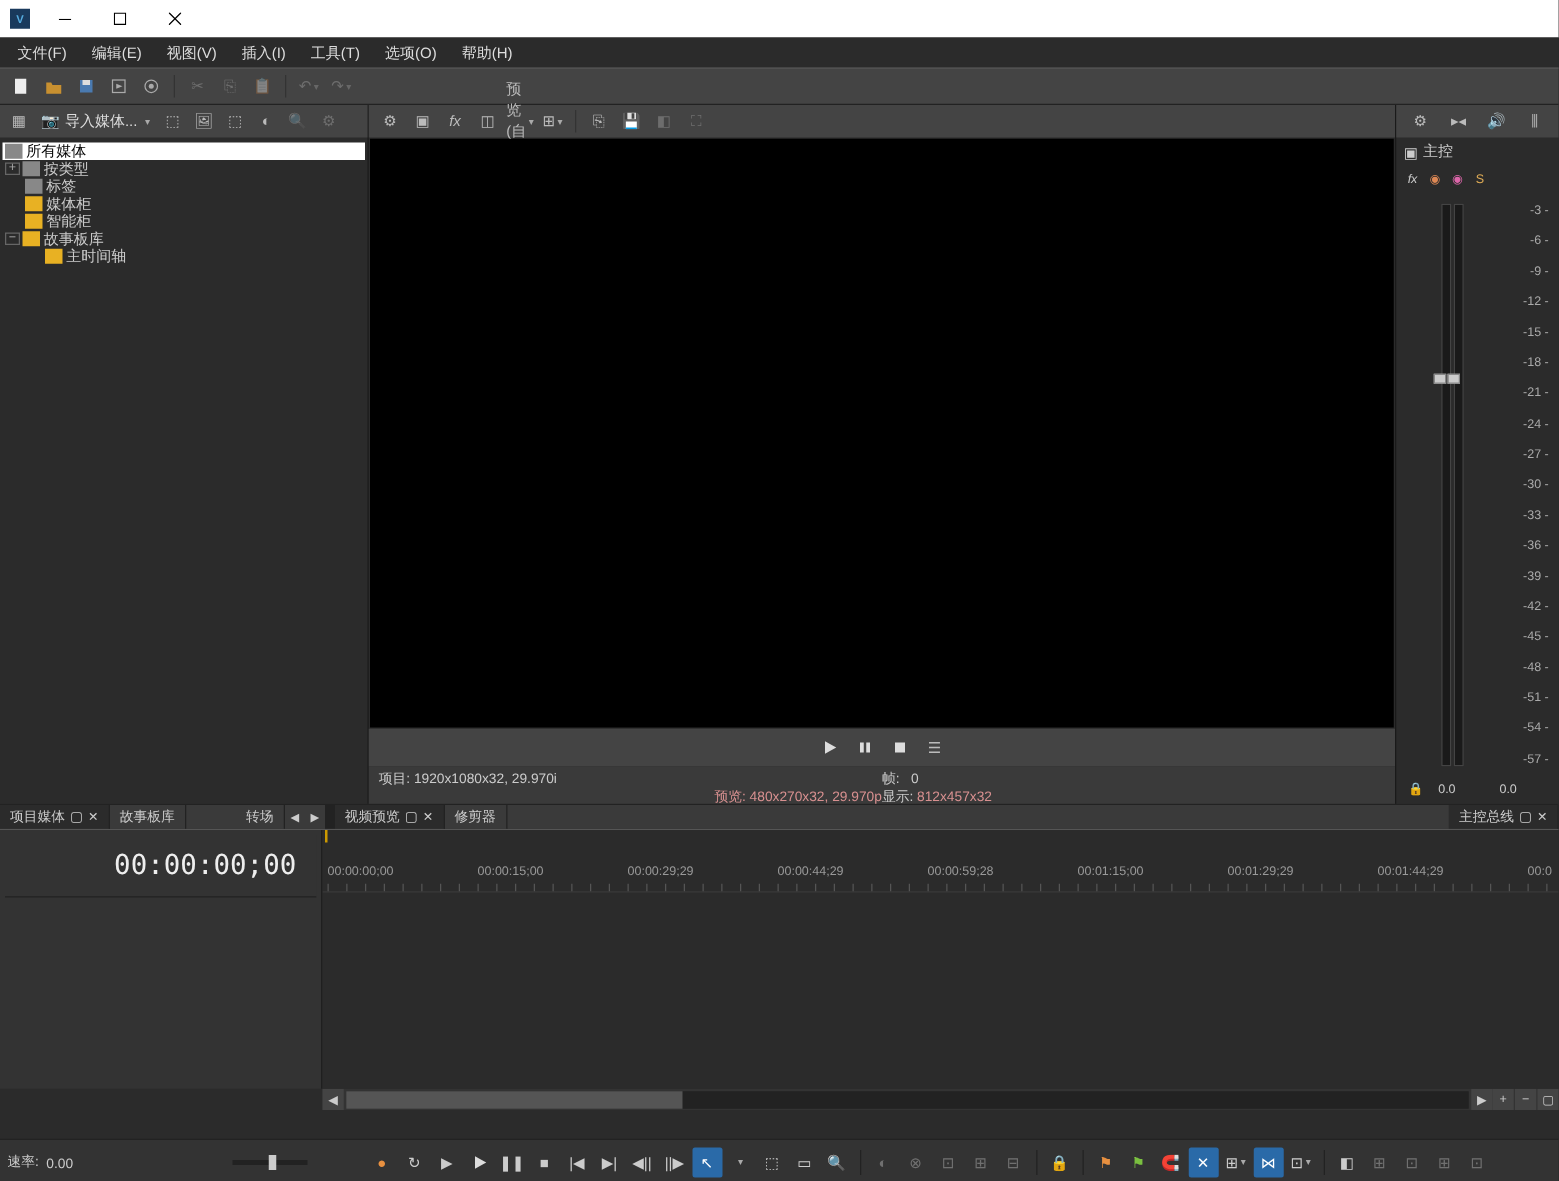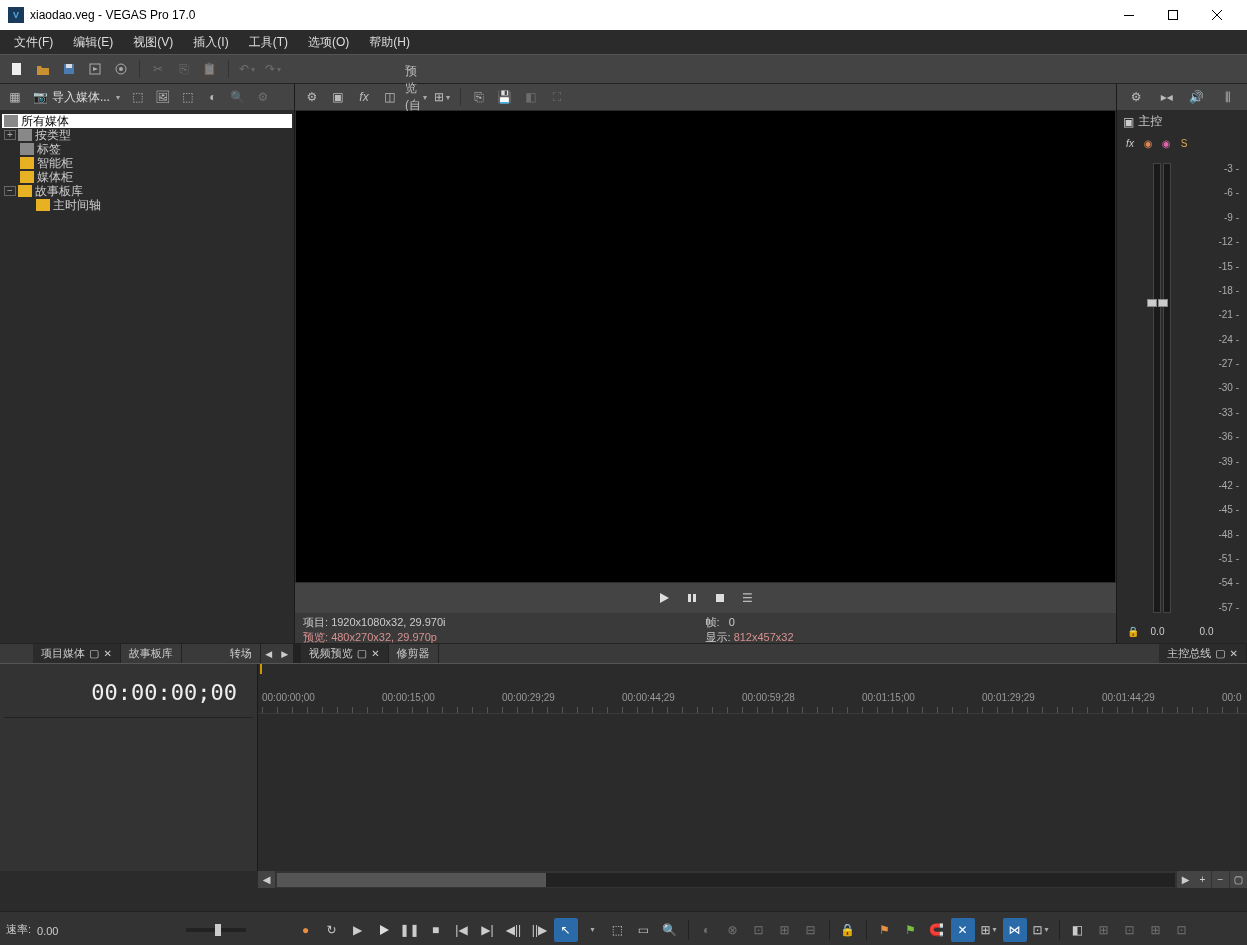--- a/index.html
+++ b/index.html
@@ -32,37 +32,37 @@
 .folder-y { background: #e8b123; }
 .doc-i { background: #888; }
 .indent1 { padding-left: 18px; } .indent2 { padding-left: 34px; }
 
 .preview-panel { flex: 1; background: #2b2b2b; display: flex; flex-direction: column; }
 .preview-toolbar { height: 26px; background: #444; display: flex; align-items: center; padding: 0 6px; gap: 4px; }
 .preview-screen { flex: 1; background: #000; margin: 1px; }
 .preview-transport { height: 30px; background: #444; display: flex; align-items: center; justify-content: center; gap: 6px; }
 .preview-info { height: 30px; background: #3a3a3a; display: flex; padding: 2px 8px; font-size: 11px; }
 .preview-info .col { flex: 1; }
-.pink { color: #d89090; }
+.pink { color: #d89090; text-align: right; }
 
 .right-panel { width: 131px; background: #2b2b2b; border-left: 1px solid #1a1a1a; display:flex; flex-direction:column;}
 .right-toolbar { height: 26px; background: #444; display: flex; align-items: center; justify-content: space-around; padding: 0 4px; }
 .master-label { padding: 3px 6px; display:flex; align-items:center; gap:4px; }
 .fx-row { padding: 3px 6px; display:flex; gap:4px; }
 .fx-ic { width:14px;height:14px; display:flex;align-items:center;justify-content:center;font-size:10px;}
 .meter-area { flex:1; position:relative; padding: 8px 0; }
 .meter-scale { position:absolute; right: 8px; top: 10px; bottom: 30px; width: 30px; font-size:10px; color:#aaa; display:flex; flex-direction:column; justify-content:space-between; text-align:right;}
 .meter-bars { position:absolute; left: 36px; top: 10px; bottom: 30px; width: 18px; display:flex; gap:2px;}
 .meter-bar { flex:1; background: #1a1a1a; border:1px solid #444;}
 .meter-bottom { position:absolute; bottom:6px; left:0; right:0; display:flex; justify-content:space-around; font-size:10px; padding: 0 16px;}
 .lock-ic { position:absolute; bottom: 6px; left: 10px; font-size:10px;}
 .slider-knobs { position:absolute; left:30px; top: 146px; display:flex; gap:1px;}
 .knob { width:10px;height:8px;background:#ccc;border:1px solid #888;}
 
-.tabs-row { height: 20px; background: #3a3a3a; display: flex; align-items: stretch; border-top: 1px solid #222; padding-left: 33px; }
+.tabs-row { height: 20px; background: #3a3a3a; display: flex; align-items: stretch; border-top: 1px solid #222; }
 .tab { padding: 2px 8px; display: flex; align-items: center; gap: 4px; cursor: pointer; font-size: 11px; border-right: 1px solid #222; }
 .tab.active { background: #2b2b2b; }
 .tab-close { font-size: 10px; cursor: pointer; }
 .tab-spacer { flex: 1; }
 .tab-arrow { width: 16px; display:flex;align-items:center;justify-content:center;cursor:pointer; font-size:9px;}
 
 .timeline-area { height: 248px; background: #2b2b2b; display: flex; flex-direction: column; border-top: 1px solid #555; }
 .tl-top { display: flex; height: 207px; }
 .tl-header { width: 258px; background: #333; border-right: 1px solid #1a1a1a; }
 .tl-timecode { height: 50px; display: flex; align-items: center; justify-content: flex-end; padding-right: 16px; font-size: 22px; color: #eee; font-family: monospace; background:#333; margin:4px; border-bottom:1px solid #222;}
@@ -92,21 +92,20 @@
 .tp-sep { width: 1px; height: 20px; background: #222; margin: 0 4px; }
 
 svg { display: block; }
 .dropdown-arrow::after { content:"▾"; font-size:8px; margin-left:2px; color:#aaa;}
 </style>
 </head>
 <body>
 
 <div class="titlebar">
   <div class="icon">V</div>
-  <div class="title">xiaodao.veg - VEGAS Pro 17.0</div>
   <div class="winbtns">
     <div class="winbtn">
         <svg width="10" height="1">
           <rect width="10" height="1" fill="#000"></rect>
         </svg>
       </div>
     <div class="winbtn">
         <svg width="10" height="10">
           <rect x="0.5" y="0.5" width="9" height="9" fill="none" stroke="#000"></rect>
         </svg>
@@ -192,25 +191,25 @@
           <span class="tree-exp">+</span>
           <span class="tree-icon doc-i"></span>
           <span>按类型</span>
         </div>
       <div class="tree-row indent1">
           <span class="tree-icon doc-i"></span>
           <span>标签</span>
         </div>
       <div class="tree-row indent1">
           <span class="tree-icon folder-y"></span>
-          <span>智能柜</span>
+          <span>媒体柜</span>
         </div>
       <div class="tree-row indent1">
           <span class="tree-icon folder-y"></span>
-          <span>媒体柜</span>
+          <span>智能柜</span>
         </div>
       <div class="tree-row">
           <span class="tree-exp">−</span>
           <span class="tree-icon folder-y"></span>
           <span>故事板库</span>
         </div>
       <div class="tree-row indent2">
           <span class="tree-icon folder-y"></span>
           <span>主时间轴</span>
         </div>

